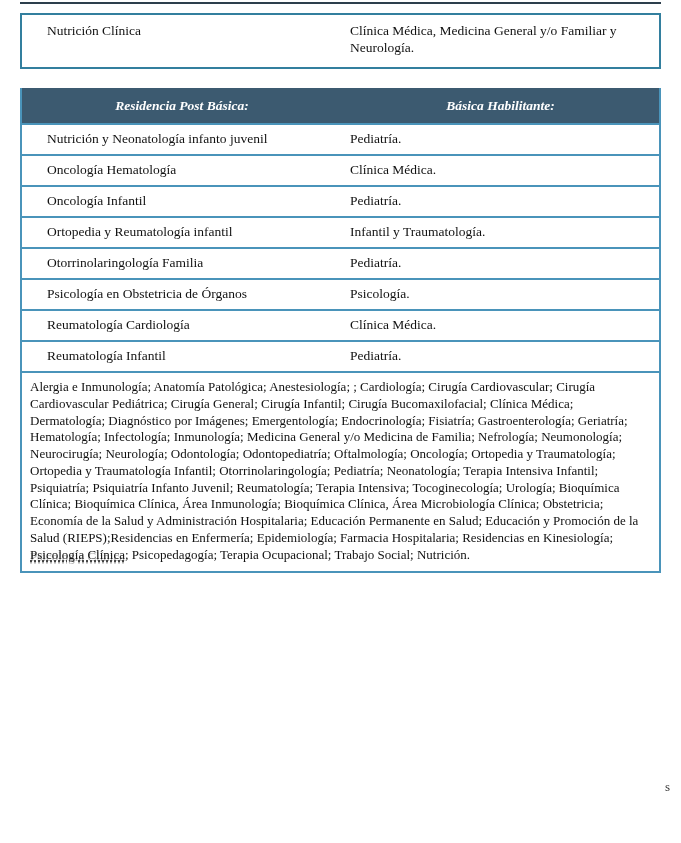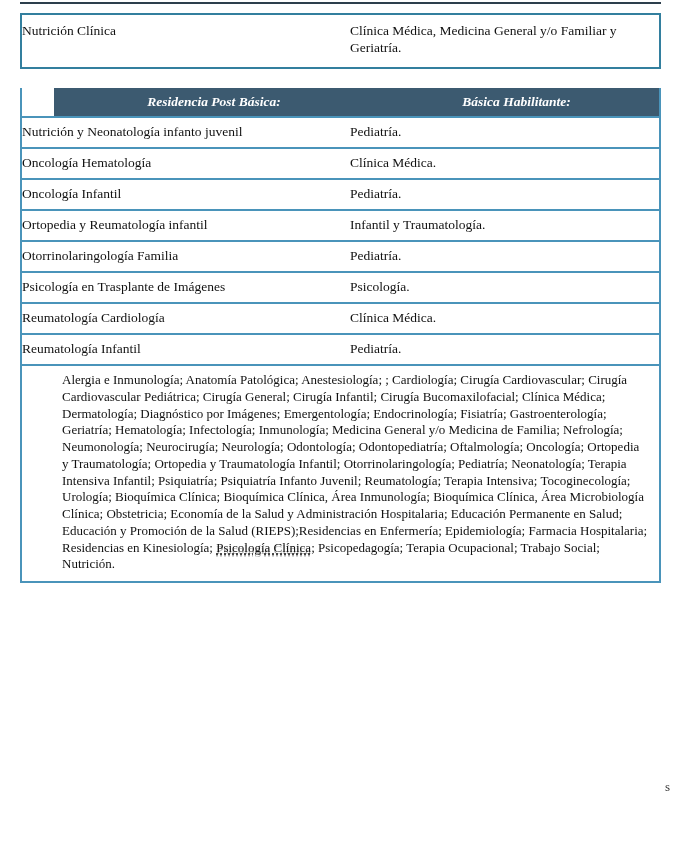--- a/index.html
+++ b/index.html
@@ -52,23 +52,22 @@
     top: 88px;
     width: 641px;
     border-left: 2px solid #4a94ba;
     border-right: 2px solid #4a94ba;
     border-bottom: 2px solid #4a94ba;
     box-sizing: border-box;
   }
   .header-row {
     display: flex;
     align-items: center;
-    height: 28px;
+    height: 35px;
     background: #3c5a70;
-    margin-left: 32px;
   }
   .hcell {
     width: 320px;
     flex: none;
     text-align: center;
     color: #ffffff;
     font-style: italic;
     font-weight: bold;
     font-size: 13.5px;
   }
@@ -82,37 +81,36 @@
     border-top: 2px solid #4a94ba;
     font-size: 13.5px;
     line-height: 1.25;
   }
   .cell {
     box-sizing: border-box;
   }
   .cell.left {
     width: 320px;
     flex: none;
-    padding: 4px 10px 4px 0;
+    padding: 4px 10px 4px 25px;
   }
   .cell.right {
     flex: 1;
     padding: 4px 10px 4px 8px;
   }
 
   .row.big { align-items: stretch; }
   .row.big .cell.left {
     display: flex;
     align-items: center;
   }
   .row.big .cell.right {
     font-size: 13px;
     line-height: 1.29;
     padding: 6px 10px 8px 8px;
-    margin-left: 32px;
   }
 
   
   .overlap-artifact {
     text-decoration: underline dotted 2px rgba(45, 45, 45, 0.85);
     text-underline-offset: 2px;
     text-shadow: 0 1.5px 0 rgba(70, 70, 70, 0.45);
   }
 
   
@@ -127,21 +125,21 @@
 </head>
 <body>
 
 <div class="page">
 
   <div class="frag-top-rule"></div>
 
   <div class="table frag">
     <div class="row">
       <div class="cell left">Nutrición Clínica</div>
-      <div class="cell right">Clínica Médica, Medicina General y/o Familiar y Geriatría.</div>
+      <div class="cell right">Clínica Médica, Medicina General y/o Familiar y Neurología.</div>
     </div>
   </div>
 
   <div class="table main">
 
     <div class="header-row">
       <div class="hcell">Residencia Post Básica:</div>
       <div class="hcell rightcol">Básica Habilitante:</div>
     </div>
 
@@ -164,21 +162,21 @@
       <div class="cell left">Ortopedia y Reumatología infantil</div>
       <div class="cell right">Infantil y Traumatología.</div>
     </div>
 
     <div class="row">
       <div class="cell left">Otorrinolaringología Familia</div>
       <div class="cell right">Pediatría.</div>
     </div>
 
     <div class="row">
-      <div class="cell left">Psicología en Trasplante de Imágenes</div>
+      <div class="cell left">Psicología en Obstetricia de Órganos</div>
       <div class="cell right">Psicología.</div>
     </div>
 
     <div class="row">
       <div class="cell left">Reumatología Cardiología</div>
       <div class="cell right">Clínica Médica.</div>
     </div>
 
     <div class="row">
       <div class="cell left">Reumatología Infantil</div>

